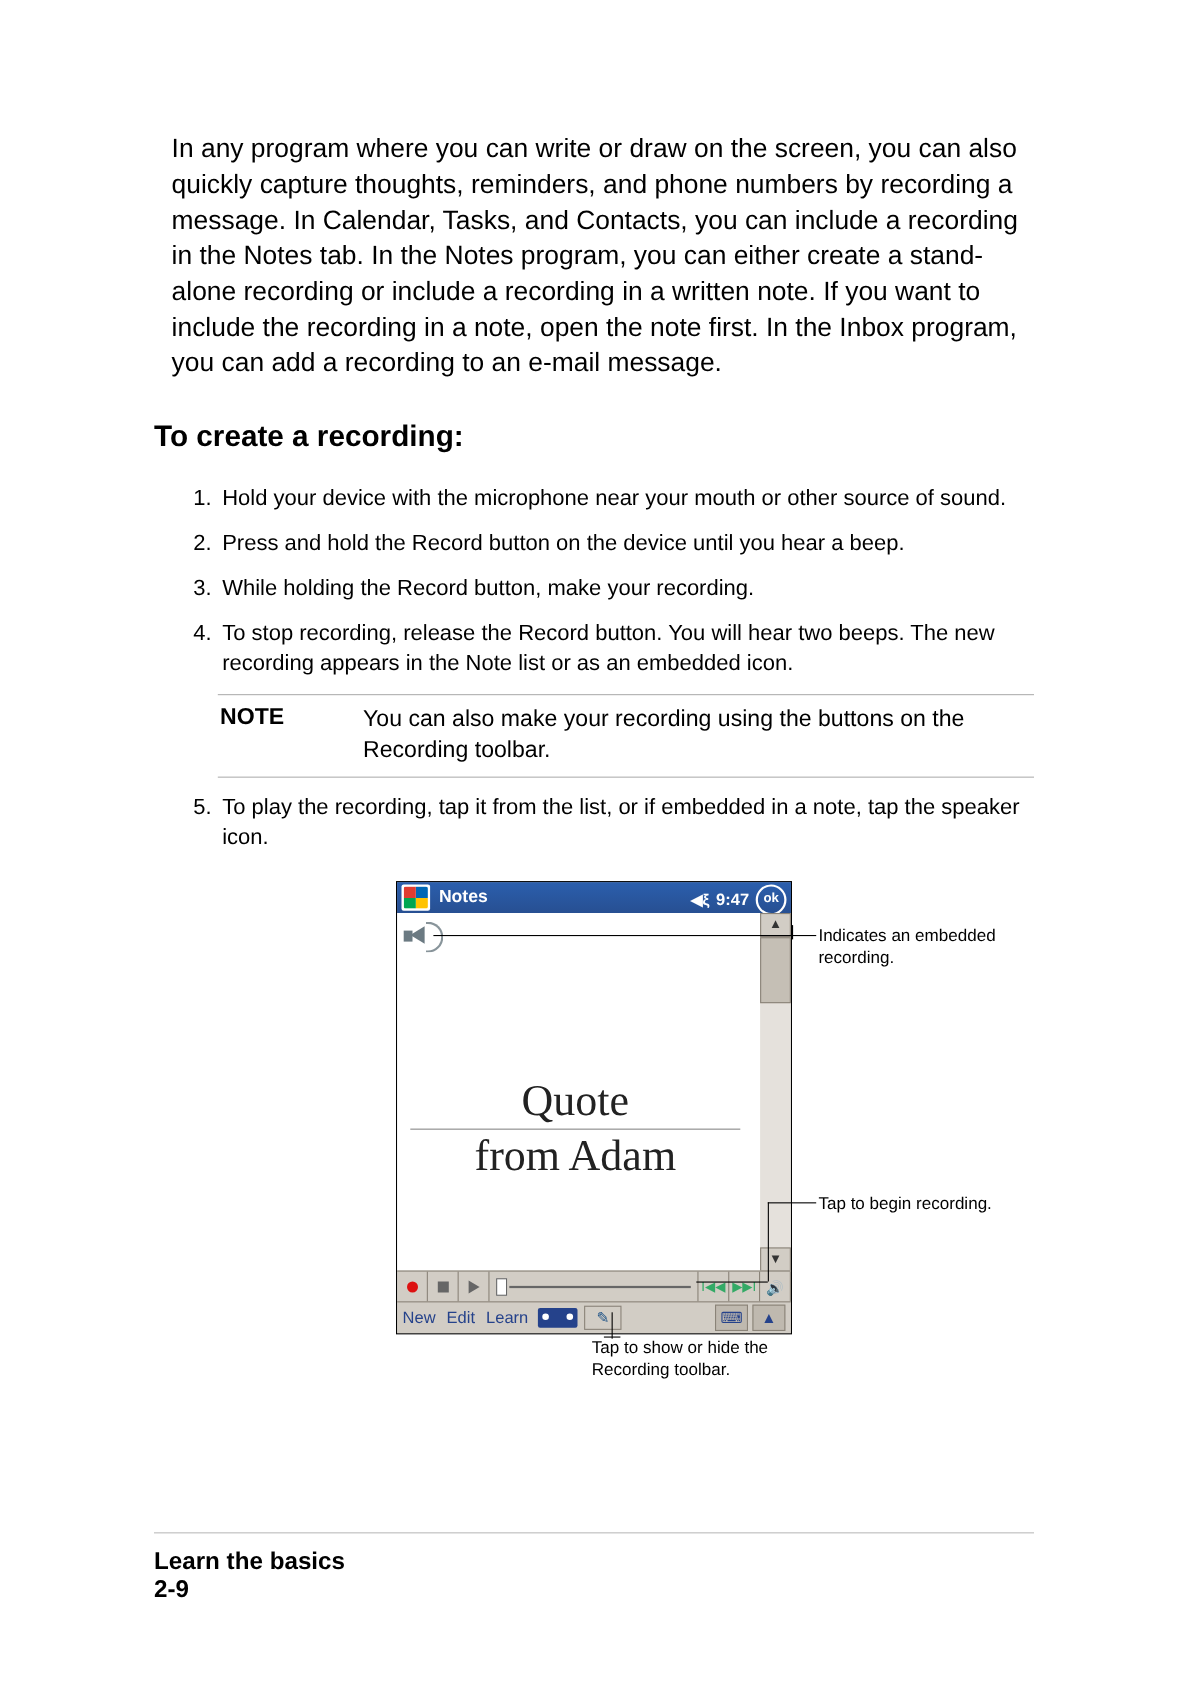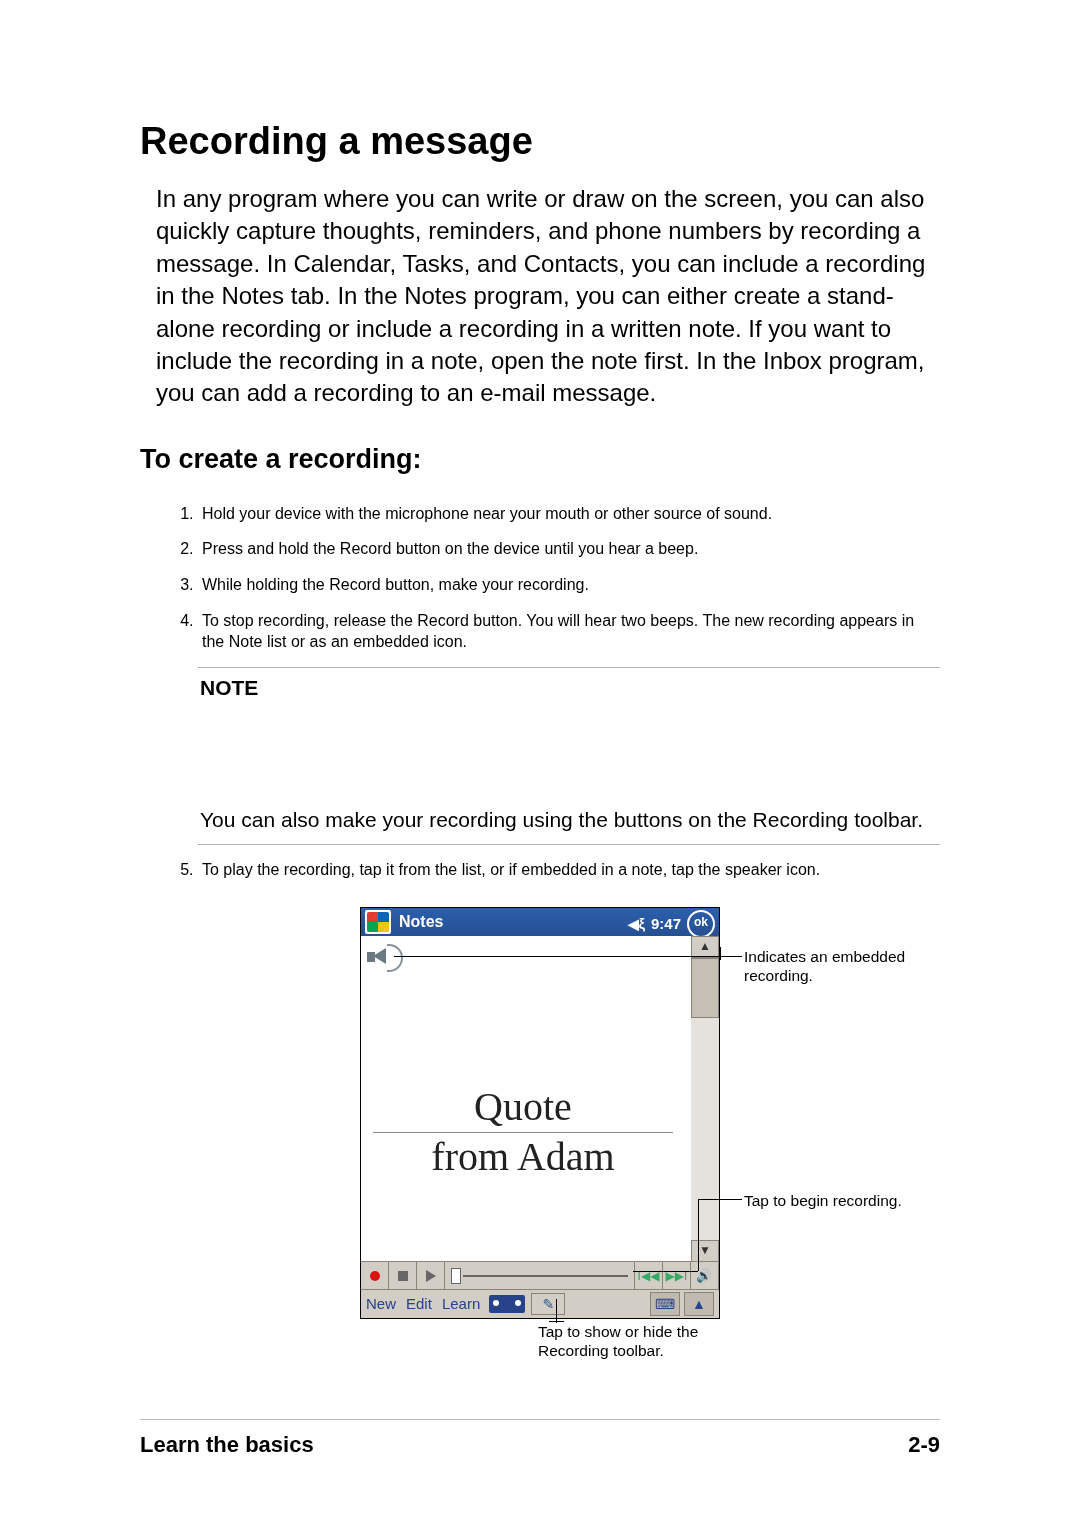--- a/index.html
+++ b/index.html
@@ -25,49 +25,47 @@
     font-size: 24px;
     line-height: 1.35;
     margin: 0 0 34px 16px;
   }
   h2.subhead {
     font-size: 27px;
     font-weight: bold;
     margin: 0 0 28px 0;
   }
   ol.steps {
-    font-size: 16px;
+    font-size: 20px;
     line-height: 1.35;
     padding-left: 58px;
     margin: 0;
   }
   ol.steps > li {
     margin-bottom: 14px;
     padding-left: 4px;
   }
 
   .note-box {
     margin: 10px 0 14px 58px;
     border-top: 1.5px solid #b0b0b0;
     border-bottom: 1.5px solid #b0b0b0;
     padding: 8px 2px 10px 2px;
     display: flex;
     align-items: flex-start;
     font-size: 21px;
-    flex-direction: column;
   }
   .note-label {
     font-weight: bold;
     width: 130px;
     flex: 0 0 130px;
   }
   .note-text {
     flex: 1;
     line-height: 1.35;
-    text-align: right;
   }
 
   
   .figure-area {
     position: relative;
     width: 100%;
     height: 430px;
     margin-top: 26px;
   }
   .device {
@@ -315,28 +313,28 @@
     position: absolute;
     left: 140px;
     right: 140px;
     bottom: 70px;
     border-top: 1.5px solid #bbb;
     padding-top: 12px;
     display: flex;
     justify-content: space-between;
     font-size: 22px;
     font-weight: bold;
+    flex-direction: column;
   }
 </style>
 </head>
 <body>
 
 <div class="page">
 
-  <h1 class="page-title">Recording a message</h1>
 
   <p class="intro">In any program where you can write or draw on the screen, you can also quickly capture thoughts, reminders, and phone numbers by recording a message. In Calendar, Tasks, and Contacts,  you can include a recording in the Notes tab. In the Notes program, you can either create a stand-alone recording or include a recording in a written note. If you want to include the recording in a note, open the note first. In the Inbox program, you can add a recording to an e-mail message.</p>
 
   <h2 class="subhead">To create a recording:</h2>
 
   <ol class="steps">
     <li>Hold your device with the microphone near your mouth or other source of sound.</li>
     <li>Press and hold the Record button on the device until you hear a beep.</li>
     <li>While holding the Record button, make your recording.</li>
     <li>To stop recording, release the Record button. You will hear two beeps. The new recording appears in the Note list or as an embedded icon.</li>

